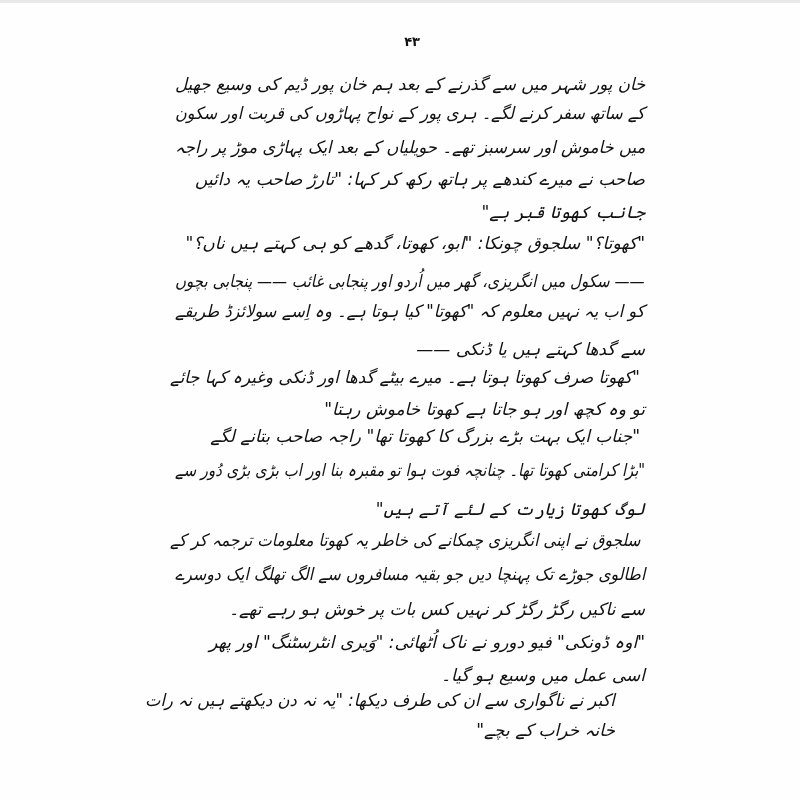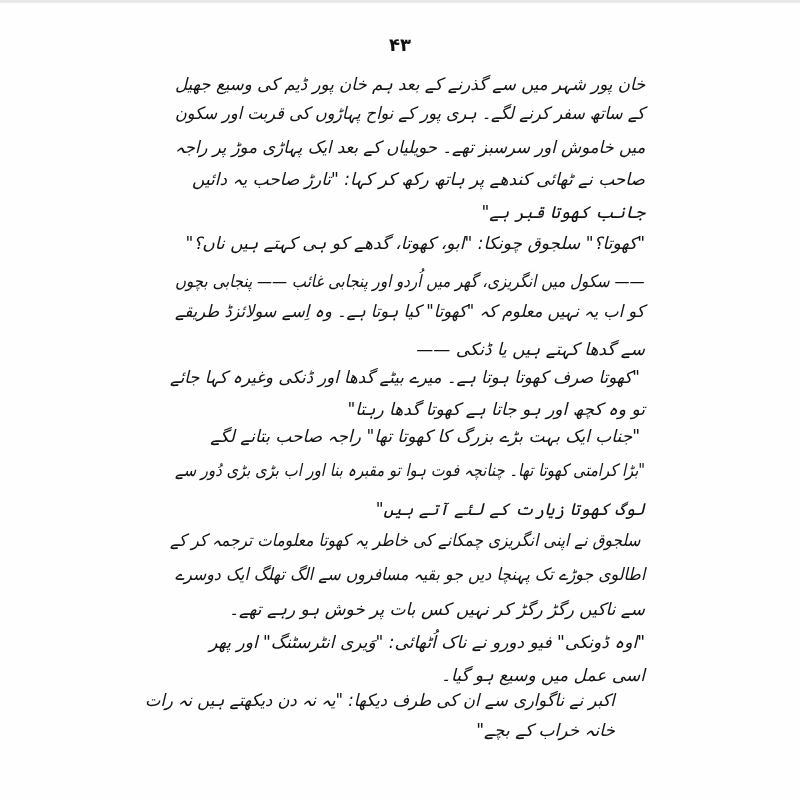--- a/index.html
+++ b/index.html
@@ -1,42 +1,42 @@
 <!DOCTYPE html>
 <html><head>
 <meta charset="utf-8">
 <style>
   html, body { margin: 0; padding: 0; background: #ffffff; }
   body { width: 800px; height: 800px; position: relative; overflow: hidden;
          font-family: "DejaVu Sans", sans-serif; color: #111; }
   .page { position: absolute; left: 0; top: 0; width: 800px; height: 800px; background: #fefefe; }
   .topedge { position: absolute; left: 0; top: 0; width: 800px; height: 3px; background: #e9e9e9; }
-  .pagenum { position: absolute; top: 34px; left: 380px; width: 40px; text-align: center;
-             font-size: 18px; font-weight: bold; direction: rtl; }
+  .pagenum { position: absolute; top: 34px; left: 380px; width: 40px; text-align: right;
+             font-size: 13px; font-weight: bold; direction: rtl; }
   .line { position: absolute; right: 155px; direction: rtl; text-align: right; white-space: nowrap;
           font-size: 17px; line-height: 22px; font-style: italic; }
 </style>
 </head>
 <body>
 
 <div class="page">
   <div class="topedge"></div>
   <div class="pagenum">۴۳</div>
   <div id="lines">
       <div class="line" style="top: 73px; right: 155px; transform-origin: right center; transform: scaleX(0.979167);">خان پور شہر میں سے گذرنے کے بعد ہم خان پور ڈیم کی وسیع جھیل</div>
       <div class="line" style="top: 102px; right: 155px; transform-origin: right center; transform: scaleX(0.94);">کے ساتھ سفر کرنے لگے۔ ہری پور کے نواح پہاڑوں کی قربت اور سکون</div>
       <div class="line" style="top: 136px; right: 155px; transform-origin: right center; transform: scaleX(0.971074);">میں خاموش اور سرسبز تھے۔ حویلیاں کے بعد ایک پہاڑی موڑ پر راجہ</div>
-      <div class="line" style="top: 168px; right: 155px;">صاحب نے ٹھائی کندھے پر ہاتھ رکھ کر کہا: "تارڑ صاحب یہ دائیں</div>
+      <div class="line" style="top: 168px; right: 155px;">صاحب نے میرے کندھے پر ہاتھ رکھ کر کہا: "تارڑ صاحب یہ دائیں</div>
       <div class="line" style="top: 201px; right: 155px;">جانب کھوتا قبر ہے"</div>
       <div class="line" style="top: 232px; right: 155px;">"کھوتا؟" سلجوق چونکا: "ابو، کھوتا، گدھے کو ہی کہتے ہیں ناں؟"</div>
       <div class="line" style="top: 270px; right: 155px; transform-origin: right center; transform: scaleX(0.885122);">—— سکول میں انگریزی، گھر میں اُردو اور پنجابی غائب —— پنجابی بچوں</div>
       <div class="line" style="top: 300px; right: 155px; transform-origin: right center; transform: scaleX(0.95723);">کو اب یہ نہیں معلوم کہ "کھوتا" کیا ہوتا ہے۔ وہ اِسے سولائزڈ طریقے</div>
       <div class="line" style="top: 338px; right: 155px;">سے گدھا کہتے ہیں یا ڈنکی ——</div>
       <div class="line" style="top: 366px; right: 160px; transform-origin: right center; transform: scaleX(0.971074);">"کھوتا صرف کھوتا ہوتا ہے۔ میرے بیٹے گدھا اور ڈنکی وغیرہ کہا جائے</div>
-      <div class="line" style="top: 398px; right: 155px;">تو وہ کچھ اور ہو جاتا ہے کھوتا گدھا رہتا"</div>
+      <div class="line" style="top: 398px; right: 155px;">تو وہ کچھ اور ہو جاتا ہے کھوتا خاموش رہتا"</div>
       <div class="line" style="top: 425px; right: 160px;">"جناب ایک بہت بڑے بزرگ کا کھوتا تھا" راجہ صاحب بتانے لگے</div>
       <div class="line" style="top: 459px; right: 155px; transform-origin: right center; transform: scaleX(0.871985);">"بڑا کرامتی کھوتا تھا۔ چنانچہ فوت ہوا تو مقبرہ بنا اور اب بڑی بڑی دُور سے</div>
       <div class="line" style="top: 498px; right: 155px;">لوگ کھوتا زیارت کے لئے آتے ہیں"</div>
       <div class="line" style="top: 529px; right: 160px; transform-origin: right center; transform: scaleX(0.907336);">سلجوق نے اپنی انگریزی چمکانے کی خاطر یہ کھوتا معلومات ترجمہ کر کے</div>
       <div class="line" style="top: 563px; right: 155px; transform-origin: right center; transform: scaleX(0.928854);">اطالوی جوڑے تک پہنچا دیں جو بقیہ مسافروں سے الگ تھلگ ایک دوسرے</div>
       <div class="line" style="top: 598px; right: 155px;">سے ناکیں رگڑ رگڑ کر نہیں کس بات پر خوش ہو رہے تھے۔</div>
       <div class="line" style="top: 631px; right: 155px;">"اوہ ڈونکی" فیو دورو نے ناک اُٹھائی: "وَیری انٹرسٹنگ" اور پھر</div>
       <div class="line" style="top: 664px; right: 155px;">اسی عمل میں وسیع ہو گیا۔</div>
       <div class="line" style="top: 689px; right: 185px; transform-origin: right center; transform: scaleX(0.961145);">اکبر نے ناگواری سے ان کی طرف دیکھا: "یہ نہ دن دیکھتے ہیں نہ رات</div>
       <div class="line" style="top: 719px; right: 185px;">خانہ خراب کے بچے"</div>

